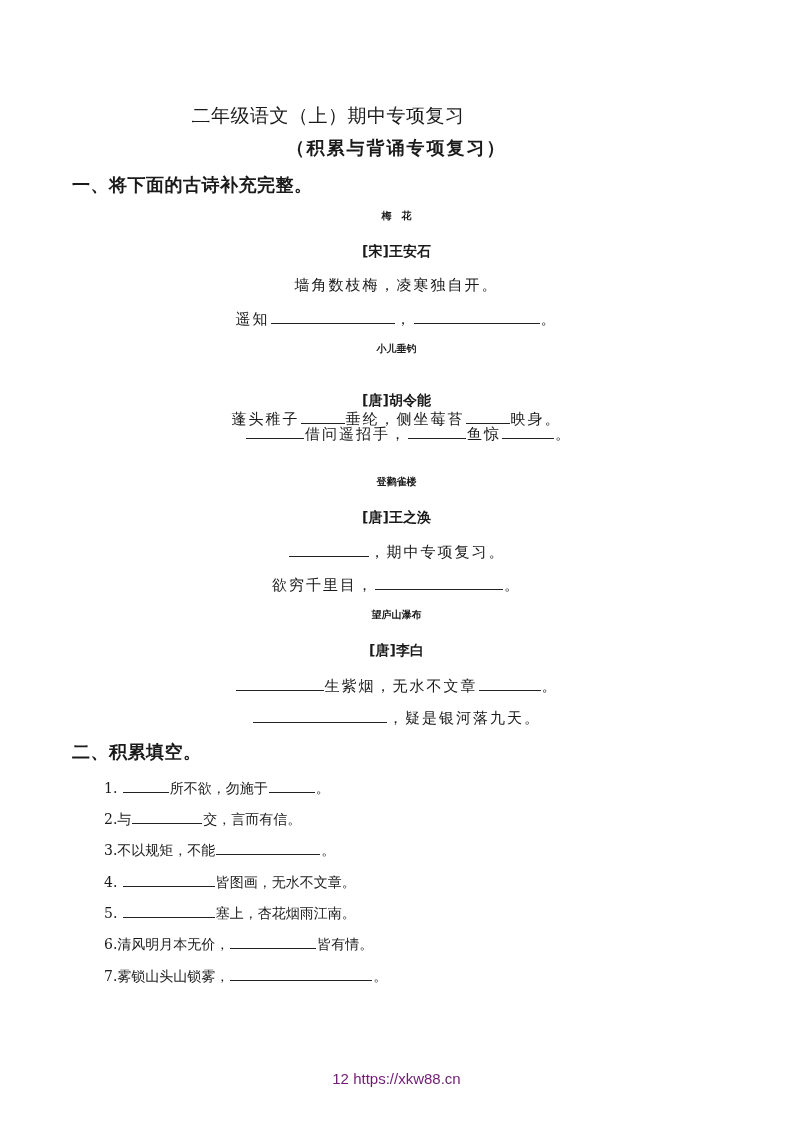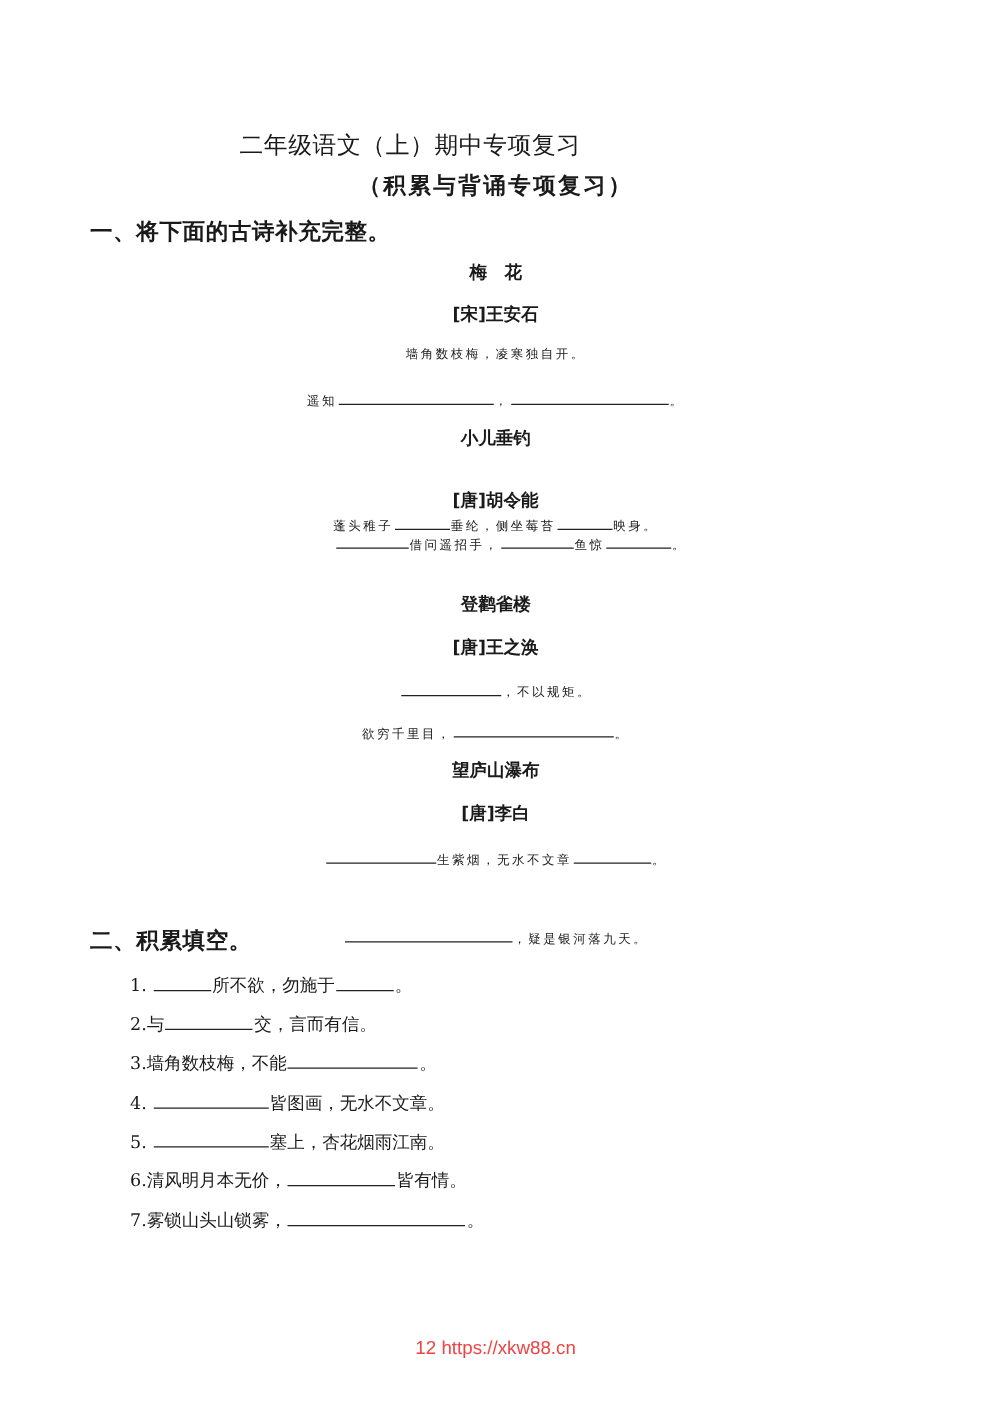--- a/index.html
+++ b/index.html
@@ -17,36 +17,36 @@
       left: 0; width: 793px; top: 136px; text-align: center;
       font-family: "DejaVu Serif", serif; font-weight: bold;
       font-size: 18px; letter-spacing: 2px;
     }
     .section {
       left: 72px; font-size: 18px; font-weight: bold; letter-spacing: 0.5px;
     }
     .center-line {
       left: 0; width: 793px; text-align: center; white-space: nowrap;
     }
-    .poem-title { font-size: 14px; font-weight: bold; }
+    .poem-title { font-size: 10px; font-weight: bold; }
     .poem-author { font-size: 14px; font-weight: bold; }
     .poem-line {
-      font-family: "DejaVu Serif", serif; font-size: 10px; letter-spacing: 2px;
+      font-family: "DejaVu Serif", serif; font-size: 15px; letter-spacing: 2px;
     }
     .blank {
       display: inline-block; border-bottom: 1px solid #222;
       height: 14px; vertical-align: baseline; margin: 0 1px;
     }
     .item {
       left: 104px; font-family: "DejaVu Serif", serif; font-size: 14px;
       white-space: nowrap;
     }
     .footer {
       left: 0; width: 793px; top: 1070px; text-align: center;
-      font-family: "Liberation Sans", sans-serif; font-size: 15px; color: #ef4444;
+      font-family: "Liberation Sans", sans-serif; font-size: 15px; color: #701a75;
     }
   </style>
 </head>
 <body>
 
 <div class="abs title">二年级语文（上）期中专项复习</div>
 <div class="abs subtitle">（积累与背诵专项复习）</div>
 
 <div class="abs section" style="top:173px;">一、将下面的古诗补充完整。</div>
 
@@ -55,35 +55,35 @@
 <div class="abs center-line poem-line" style="top:276px;"><span>墙角数枝梅，凌寒独自开。</span></div>
 <div class="abs center-line poem-line" style="top:309px;"><span>遥知</span><span class="blank" style="width:124px"></span><span>，</span><span class="blank" style="width:126px"></span><span>。</span></div>
 
 <div class="abs center-line poem-title" style="top:342px;">小儿垂钓</div>
 <div class="abs center-line poem-author" style="top:392px;">[唐]胡令能</div>
 <div class="abs center-line poem-line" style="top:409px;"><span>蓬头稚子</span><span class="blank" style="width:44px"></span><span>垂纶，侧坐莓苔</span><span class="blank" style="width:44px"></span><span>映身。</span></div>
 <div class="abs center-line poem-line" style="top:424px;padding-left:12px;"><span class="blank" style="width:58px"></span><span>借问遥招手，</span><span class="blank" style="width:58px"></span><span>鱼惊</span><span class="blank" style="width:52px"></span><span>。</span></div>
 
 <div class="abs center-line poem-title" style="top:475px;">登鹳雀楼</div>
 <div class="abs center-line poem-author" style="top:509px;">[唐]王之涣</div>
-<div class="abs center-line poem-line" style="top:542px;"><span class="blank" style="width:80px"></span><span>，不以规矩。</span></div>
+<div class="abs center-line poem-line" style="top:542px;"><span class="blank" style="width:80px"></span><span>，期中专项复习。</span></div>
 <div class="abs center-line poem-line" style="top:575px;"><span>欲穷千里目，</span><span class="blank" style="width:128px"></span><span>。</span></div>
 
 <div class="abs center-line poem-title" style="top:608px;">望庐山瀑布</div>
 <div class="abs center-line poem-author" style="top:642px;">[唐]李白</div>
 <div class="abs center-line poem-line" style="top:676px;"><span class="blank" style="width:88px"></span><span>生紫烟，无水不文章</span><span class="blank" style="width:62px"></span><span>。</span></div>
-<div class="abs center-line poem-line" style="top:739px;text-align:center;"><span class="blank" style="width:134px"></span><span>，疑是银河落九天。</span></div>
+<div class="abs center-line poem-line" style="top:708px;text-align:center;"><span class="blank" style="width:134px"></span><span>，疑是银河落九天。</span></div>
 
 <div class="abs section" style="top:740px;">二、积累填空。</div>
 
 <div class="abs item" style="top:778px;"><span>1.</span> <span class="blank" style="width:46px"></span><span>所不欲，勿施于</span><span class="blank" style="width:46px"></span><span>。</span></div>
 
 <div class="abs item" style="top:809px;"><span>2.</span><span>与</span><span class="blank" style="width:70px"></span><span>交，言而有信。</span></div>
 
-<div class="abs item" style="top:840px;"><span>3.</span><span>墙角数枝梅，不能</span><span class="blank" style="width:104px"></span><span>。</span></div>
+<div class="abs item" style="top:840px;"><span>3.</span><span>不以规矩，不能</span><span class="blank" style="width:104px"></span><span>。</span></div>
 
 <div class="abs item" style="top:872px;"><span>4.</span> <span class="blank" style="width:92px"></span><span>皆图画，无水不文章。</span></div>
 
 <div class="abs item" style="top:903px;"><span>5.</span> <span class="blank" style="width:92px"></span><span>塞上，杏花烟雨江南。</span></div>
 
 <div class="abs item" style="top:934px;"><span>6.</span><span>清风明月本无价，</span><span class="blank" style="width:86px"></span><span>皆有情。</span></div>
 
 <div class="abs item" style="top:966px;"><span>7.</span><span>雾锁山头山锁雾，</span><span class="blank" style="width:142px"></span><span>。</span></div>
 
 <div class="abs footer"><span>12</span> <span>https://xkw88.cn</span></div>

